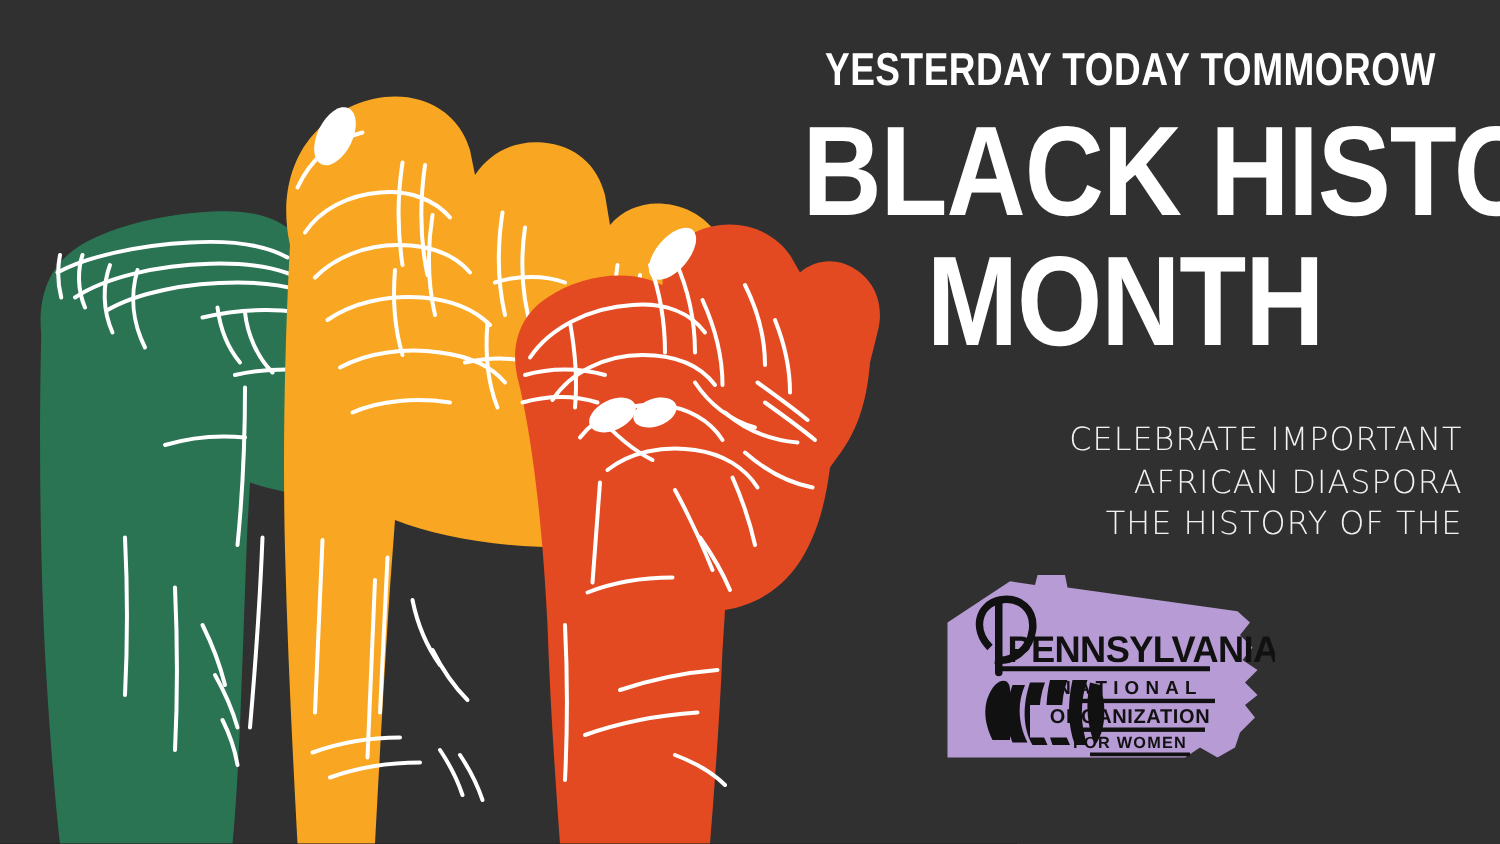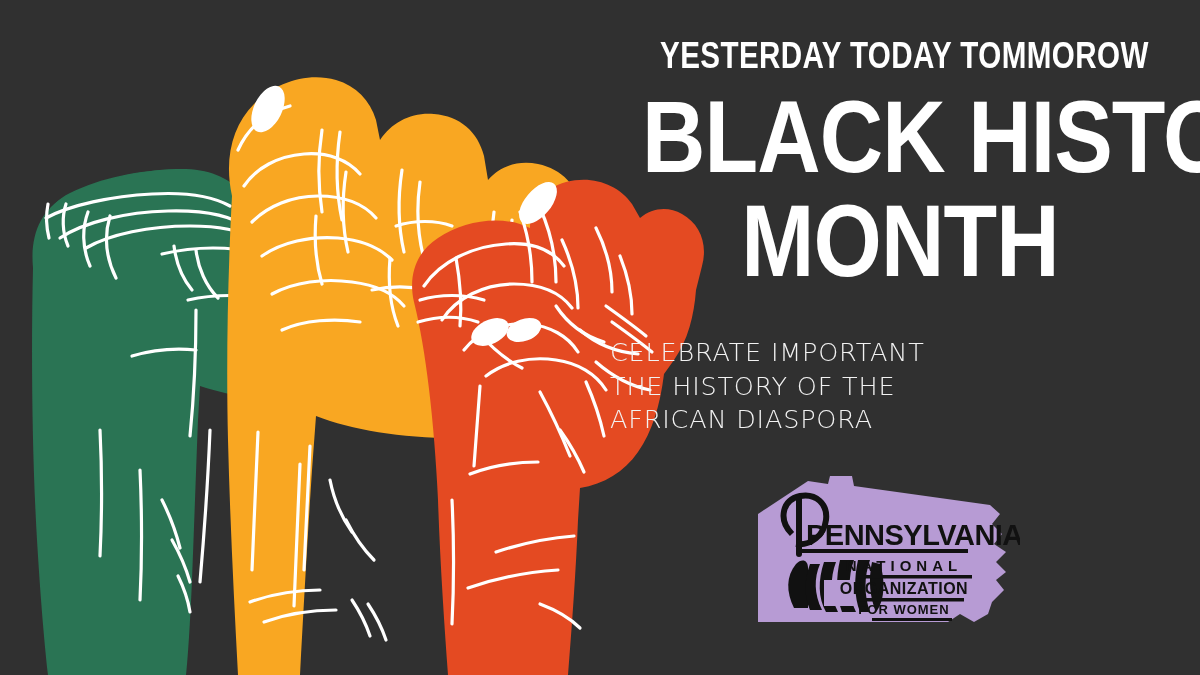--- a/index.html
+++ b/index.html
@@ -77,35 +77,35 @@
     letter-spacing: -1px;
     transform: scaleX(0.86);
     transform-origin: center top;
     white-space: nowrap;
   }
   .body-copy {
     position: absolute;
     top: 336px;
     left: 10px;
     width: 560px;
-    text-align: left;
+    text-align: right;
     color: #f2f2f2;
     font-family: "DejaVu Sans", sans-serif;
     font-weight: 300;
     font-size: 25.5px;
     line-height: 1.32;
     letter-spacing: 0.8px;
   }
   .body-copy div { white-space: nowrap; }
 
   
   .logo-wrap {
     position: absolute;
     left: 152px;   
-    top: 476px;
+    top: 460px;
     width: 268px;
     height: 152px;
   }
   .logo-wrap svg { display: block; width: 100%; height: 100%; }
 </style>
 </head>
 <body>
 
 <div id="poster">
 
@@ -298,22 +298,22 @@
   <div class="text-col">
 
     <div class="eyebrow">YESTERDAY TODAY TOMMOROW</div>
 
     <div class="title-1">BLACK HISTORY</div>
 
     <div class="title-2">MONTH</div>
 
     <div class="body-copy">
       <div>CELEBRATE IMPORTANT</div>
+      <div>AFRICAN DIASPORA</div>
       <div>THE HISTORY OF THE</div>
-      <div>AFRICAN DIASPORA</div>
     </div>
 
     <div class="logo-wrap">
       <svg viewBox="0 0 268 152" aria-hidden="true">
 
         <path fill="#b79bd4" d="
           M 6,38
           L 6,146
           L 196,146
           L 208,138

